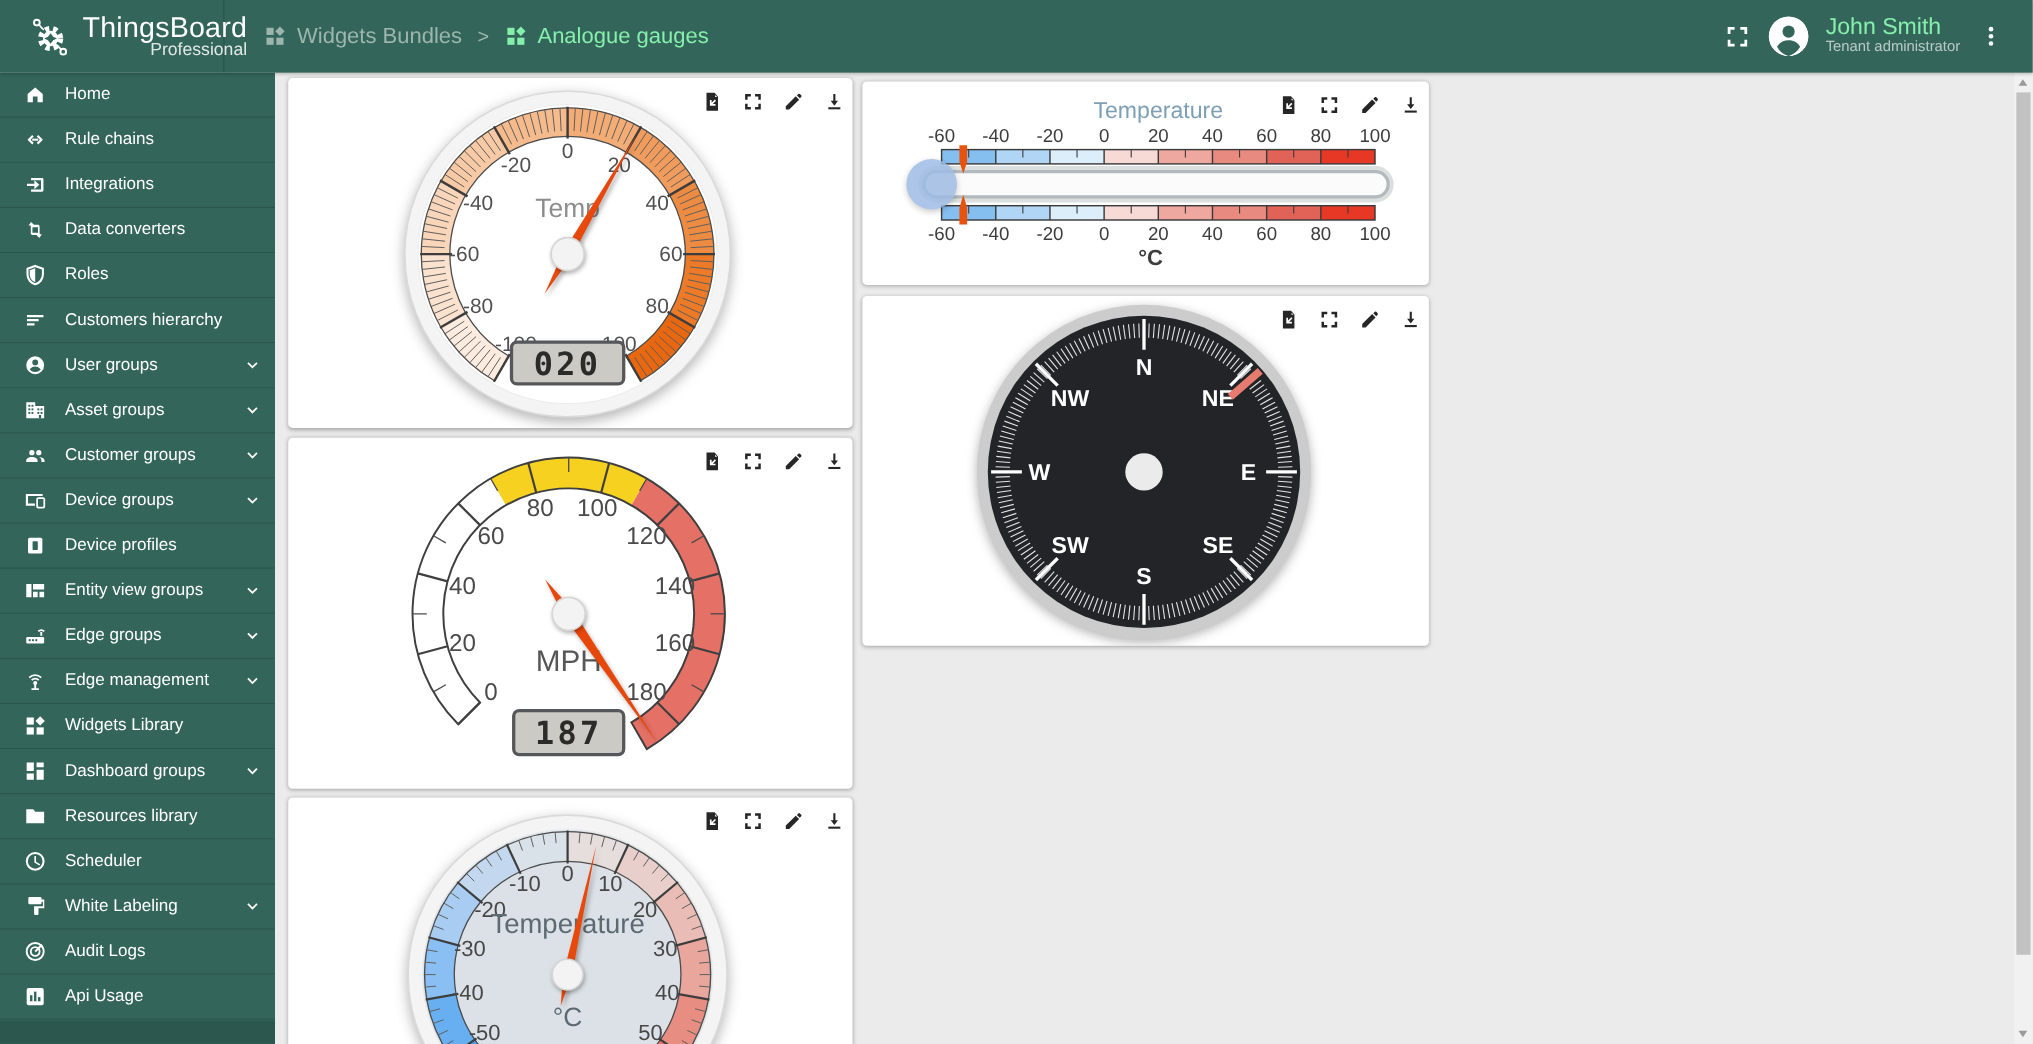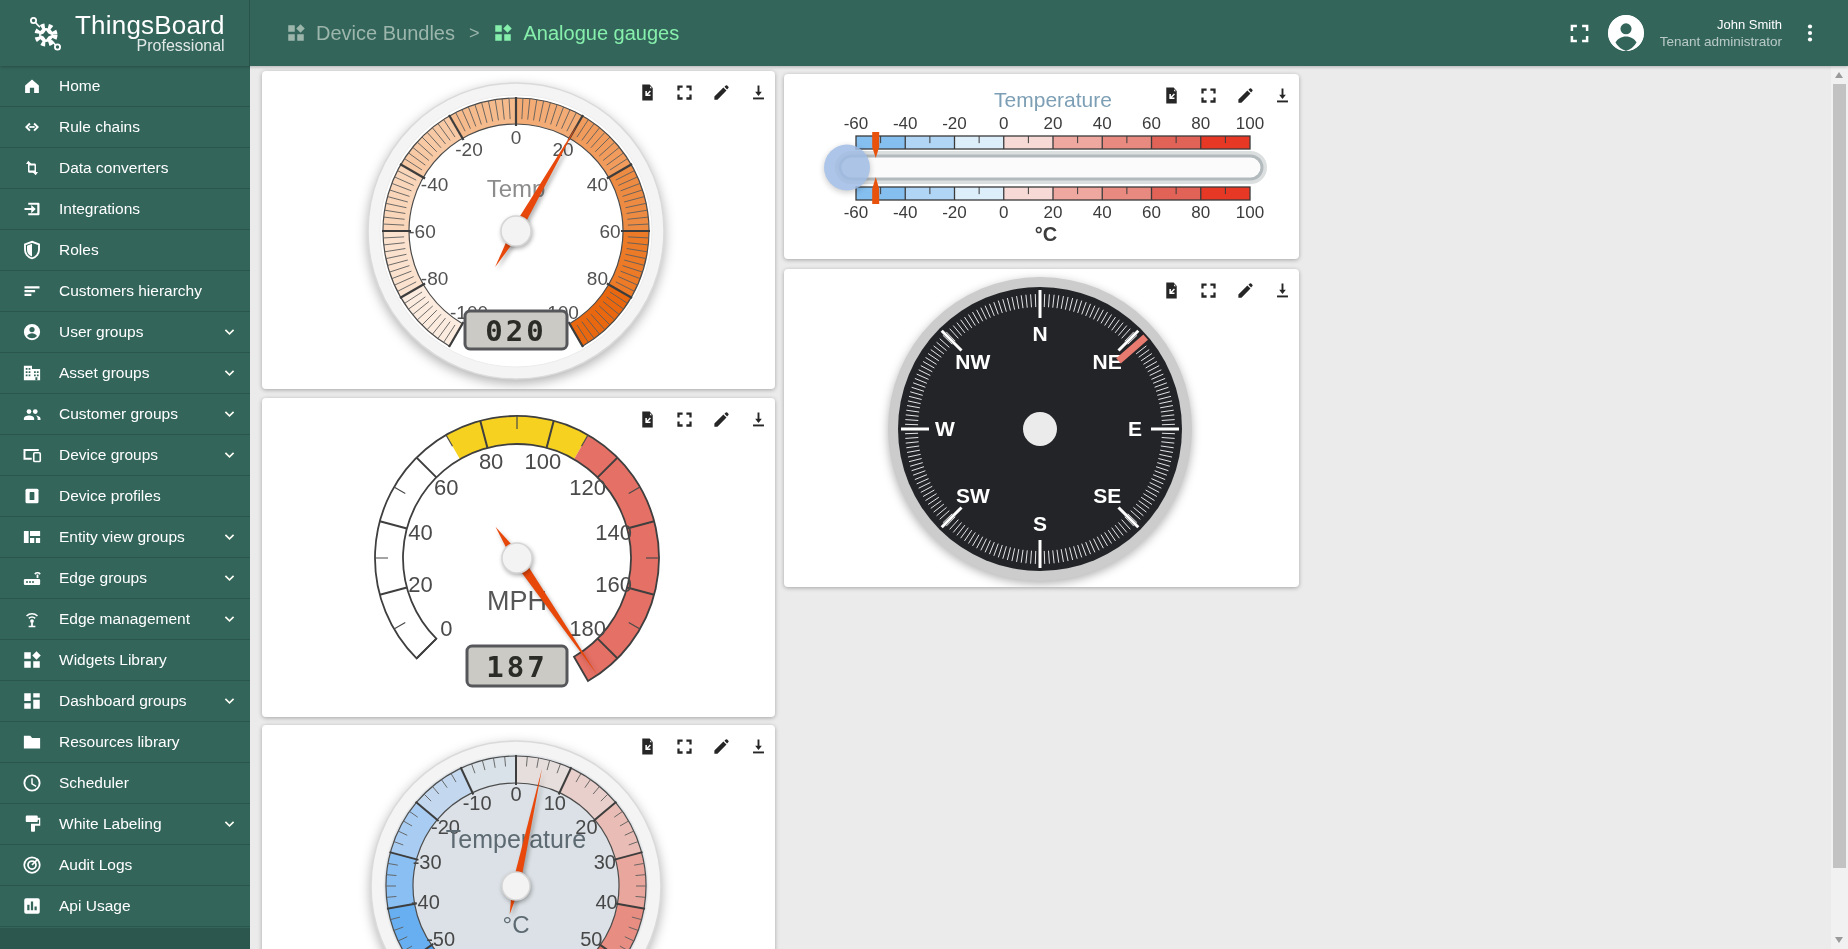--- a/index.html
+++ b/index.html
@@ -1,35 +1,35 @@
 <!DOCTYPE html>
 <html><head>
 <meta charset="utf-8">
 <style>
   html,body{margin:0;padding:0;background:#ebebeb;overflow:hidden;}
   body{width:1848px;height:949px;font-family:"Liberation Sans","DejaVu Sans",sans-serif;}
   .app{position:relative;width:1848px;height:949px;}
 
   
   .header{position:absolute;top:0;left:0;width:1848px;height:66px;background:#33655b;display:flex;align-items:center;z-index:20;box-shadow:0 1px 3px rgba(0,0,0,.25);}
-  .logo-area{width:250px;height:66px;display:flex;align-items:center;gap:9px;padding-left:24px;box-sizing:border-box;border-right:1px solid rgba(0,0,0,.18);cursor:pointer;}
+  .logo-area{width:204px;height:66px;display:flex;align-items:center;gap:9px;padding-left:24px;box-sizing:border-box;border-right:1px solid rgba(0,0,0,.18);cursor:pointer;}
   .logo-gear{width:42px;height:42px;flex:none;}
   .logo-text{display:flex;flex-direction:column;align-items:flex-end;}
   .logo-title{color:#fff;font-size:26px;font-weight:400;letter-spacing:.2px;line-height:28px;}
   .logo-subtitle{color:rgba(255,255,255,.85);font-size:16px;margin-top:-2px;}
   .breadcrumb{display:flex;align-items:center;margin-left:36px;gap:14px;}
   .bc-item{display:flex;align-items:center;gap:10px;font-size:20px;cursor:pointer;}
   .bc-item.muted{color:#9db6ac;}
   .bc-item.current{color:#86efac;}
   .bc-sep{color:#9db6ac;font-size:18px;}
   .header-right{margin-left:auto;display:flex;align-items:center;gap:16px;padding-right:26px;}
   .hdr-btn{background:none;border:none;padding:0;cursor:pointer;display:flex;align-items:center;}
   .avatar{width:36px;height:36px;border-radius:50%;background:#fff;overflow:hidden;flex:none;}
   .user-text{display:flex;flex-direction:column;line-height:17px;cursor:pointer;}
-  .user-name{color:#ffffff;font-size:13px;text-align:right;}
+  .user-name{color:#86efac;font-size:21px;}
   .user-role{color:rgba(255,255,255,.65);font-size:13.5px;}
 
   
   .sidebar{position:absolute;top:66px;left:0;width:250px;height:883px;background:#33655b;z-index:10;}
   .sb-item{height:40px;display:flex;align-items:center;padding:0 12px 0 22px;border-bottom:1px solid rgba(0,0,0,.14);cursor:pointer;color:#fff;}
   .sb-icon{width:20px;height:20px;margin-right:17px;flex:none;color:#fff;}
   .sb-label{flex:1;font-size:15.5px;color:#fff;white-space:nowrap;}
   .sb-chevron{width:17px;height:17px;flex:none;color:#fdfdf4;}
   .sb-bottom{position:absolute;bottom:0;left:0;width:250px;height:21px;background:#2b574e;}
 
@@ -70,21 +70,21 @@
     <nav class="breadcrumb">
       <span class="bc-item muted">
         <span class="bc-icon" style="display: flex;">
             <svg viewBox="0 0 16 16" width="20" height="20">
               <rect x="1.8" y="1.8" width="5.2" height="5.2" fill="currentColor"></rect>
               <rect x="1.8" y="9" width="5.2" height="5.2" fill="currentColor"></rect>
               <rect x="9" y="9" width="5.2" height="5.2" fill="currentColor"></rect>
               <path d="M11.6.9 15 4.3l-3.4 3.4-3.4-3.4Z" fill="currentColor"></path>
             </svg>
           </span>
-        <span>Device Bundles</span>
+        <span>Widgets Bundles</span>
       </span>
       <span class="bc-sep">&gt;</span>
       <span class="bc-item current">
         <span class="bc-icon" style="display: flex;">
             <svg viewBox="0 0 16 16" width="20" height="20">
               <rect x="1.8" y="1.8" width="5.2" height="5.2" fill="currentColor"></rect>
               <rect x="1.8" y="9" width="5.2" height="5.2" fill="currentColor"></rect>
               <rect x="9" y="9" width="5.2" height="5.2" fill="currentColor"></rect>
               <path d="M11.6.9 15 4.3l-3.4 3.4-3.4-3.4Z" fill="currentColor"></path>
             </svg>
@@ -131,31 +131,31 @@
           <span class="sb-icon"><svg viewBox="0 0 16 16" width="20" height="20">
               <path d="M5.8 4.6 2.4 8l3.4 3.4 1.1-1.1L4.6 8l2.3-2.3Zm4.4 0L9.1 5.7 11.4 8l-2.3 2.3 1.1 1.1L13.6 8Z" fill="currentColor"></path>
               <circle cx="6.6" cy="8" r=".85" fill="currentColor"></circle>
               <circle cx="8" cy="8" r=".85" fill="currentColor"></circle>
               <circle cx="9.4" cy="8" r=".85" fill="currentColor"></circle>
             </svg></span>
           <span class="sb-label">Rule chains</span>
         </div>
         <div class="sb-item">
           <span class="sb-icon"><svg viewBox="0 0 16 16" width="20" height="20">
+              <path d="M13 3c.6 0 1 .4 1 1v8c0 .6-.4 1-1 1H5v-1.6h7.2V4.6H5V3Z" fill="currentColor"></path>
+              <path d="M2 7.2h5.4V4.7L11 8l-3.6 3.3V8.8H2Z" fill="currentColor"></path>
+            </svg></span>
+          <span class="sb-label">Integrations</span>
+        </div>
+        <div class="sb-item">
+          <span class="sb-icon"><svg viewBox="0 0 16 16" width="20" height="20">
               <path d="M11 13.8 8.4 11.2H10V6H5V4.3h5c.7 0 1.2.5 1.2 1.2v5.7h1.6Z" fill="currentColor"></path>
               <path d="M5 2.2 7.6 4.8H6V10h5v1.7H6c-.7 0-1.2-.5-1.2-1.2V4.8H3.2Z" fill="currentColor"></path>
             </svg></span>
           <span class="sb-label">Data converters</span>
-        </div>
-        <div class="sb-item">
-          <span class="sb-icon"><svg viewBox="0 0 16 16" width="20" height="20">
-              <path d="M13 3c.6 0 1 .4 1 1v8c0 .6-.4 1-1 1H5v-1.6h7.2V4.6H5V3Z" fill="currentColor"></path>
-              <path d="M2 7.2h5.4V4.7L11 8l-3.6 3.3V8.8H2Z" fill="currentColor"></path>
-            </svg></span>
-          <span class="sb-label">Integrations</span>
         </div>
         <div class="sb-item">
           <span class="sb-icon"><svg viewBox="0 0 16 16" width="20" height="20">
               <path d="M8 1.4 13.6 3.5v4.2c0 3.3-2.4 6.3-5.6 7-3.2-.7-5.6-3.7-5.6-7V3.5Z" fill="none" stroke="currentColor" stroke-width="1.5"></path>
               <path d="M8 3v10.2C5.7 12.5 4 10.2 4 7.7V4.5Z" fill="currentColor"></path>
             </svg></span>
           <span class="sb-label">Roles</span>
         </div>
         <div class="sb-item">
           <span class="sb-icon"><svg viewBox="0 0 16 16" width="20" height="20">

